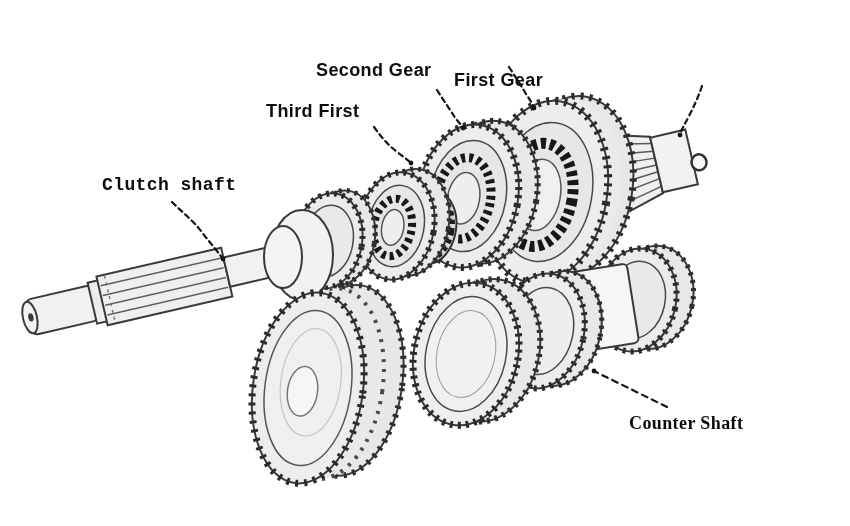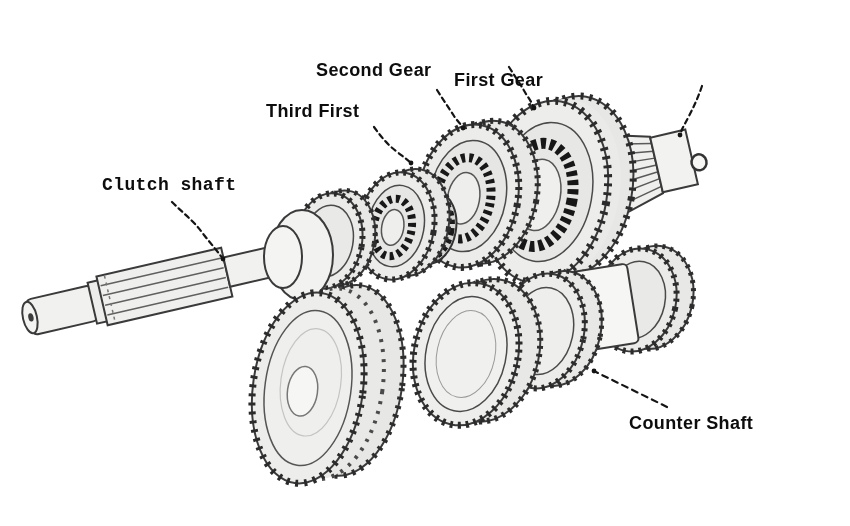--- a/index.html
+++ b/index.html
@@ -19,21 +19,21 @@
     color:#0d0d0d;
     white-space:nowrap;
     line-height:20px;
     user-select:none;
   }
   .lbl-clutch  {left:102px; top:175px;font-family:Liberation Mono, monospace;}
   .lbl-third   {left:266px; top:101px;}
   .lbl-second  {left:316px; top:60px;}
   .lbl-first   {left:454px; top:38px;margin-top:32px;}
   .lbl-main    {left:664px; top:53px;}
-  .lbl-counter {left:629px; top:413px;}
+  .lbl-counter {left:629px; top:413px;font-family:Liberation Serif, serif;}
 </style>
 </head>
 <body>
 
 <div id="stage">
 
   <svg width="850" height="526" viewBox="0 0 850 526">
 
     <g transform="translate(600,178) rotate(-13)">
       <path d="M0,-45 L58,-29 L58,29 L0,45 Z" fill="#efefed" stroke="#3a3a3a" stroke-width="2"></path>

